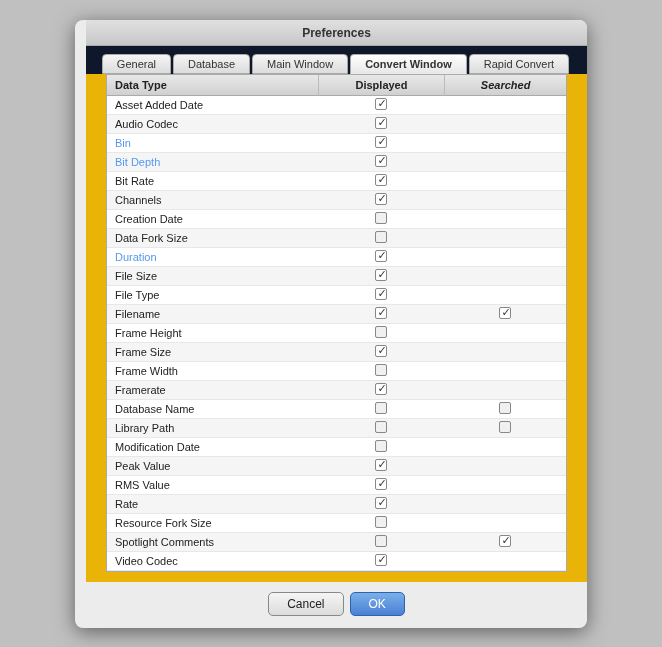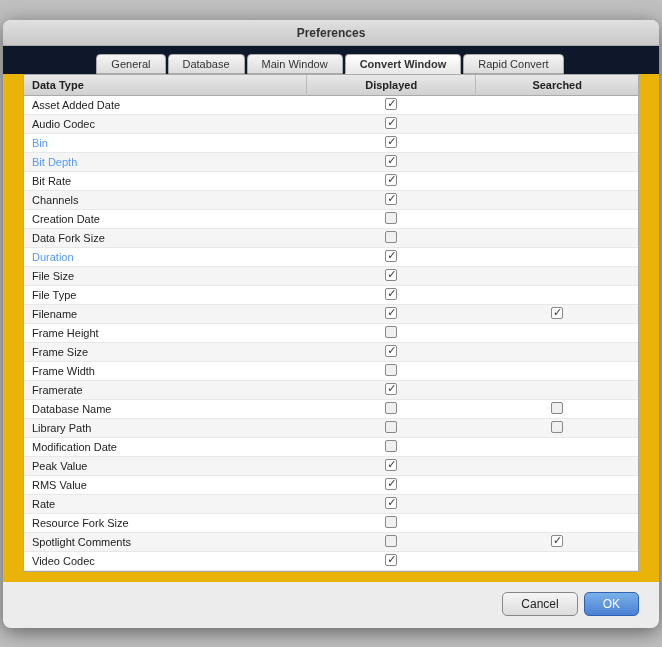--- a/index.html
+++ b/index.html
@@ -7,25 +7,26 @@
       background: #c0c0c0;
       font-family: -apple-system, 'Lucida Grande', Arial, sans-serif;
       font-size: 12px;
       display: flex;
       justify-content: center;
       align-items: center;
       width: 662px;
       height: 647px;
     }
     .window {
-      width: 656px;
+      width: 512px;
       background: #ececec;
       border-radius: 8px;
       box-shadow: 0 4px 20px rgba(0,0,0,0.5);
       overflow: hidden;
+      padding-left: 11px;
     }
     .title-bar {
       background: linear-gradient(to bottom, #e0e0e0, #c8c8c8);
       border-bottom: 1px solid #aaa;
       text-align: center;
       padding: 6px 0 5px;
       font-size: 12px;
       font-weight: bold;
       color: #333;
     }
@@ -70,21 +71,21 @@
       border-bottom: 1px solid #aaa;
     }
     thead th {
       padding: 4px 8px;
       text-align: left;
       font-size: 11px;
       font-weight: bold;
       color: #222;
       border-right: 1px solid #bbb;
     }
-    thead th:last-child { border-right: none; }
+    thead th:last-child { border-right: none; font-style: italic; }
     thead th.center { text-align: center; }
     tbody tr {
       border-bottom: 1px solid #e8e8e8;
     }
     tbody tr:nth-child(even) {
       background: #f5f5f5;
     }
     tbody tr:nth-child(odd) {
       background: #ffffff;
     }
@@ -113,21 +114,21 @@
       content: '✓';
       position: absolute;
       top: -2px;
       left: 1px;
       font-size: 11px;
       color: #333;
     }
     .checkbox.unchecked { background: #f0f0f0; }
     .footer {
       display: flex;
-      justify-content: flex-end;
+      justify-content: center;
       padding: 10px 20px 12px;
       gap: 6px;
     }
     .btn {
       padding: 4px 18px;
       font-size: 12px;
       border-radius: 5px;
       cursor: pointer;
       border: 1px solid #888;
       background: linear-gradient(to bottom, #f5f5f5, #dcdcdc);

